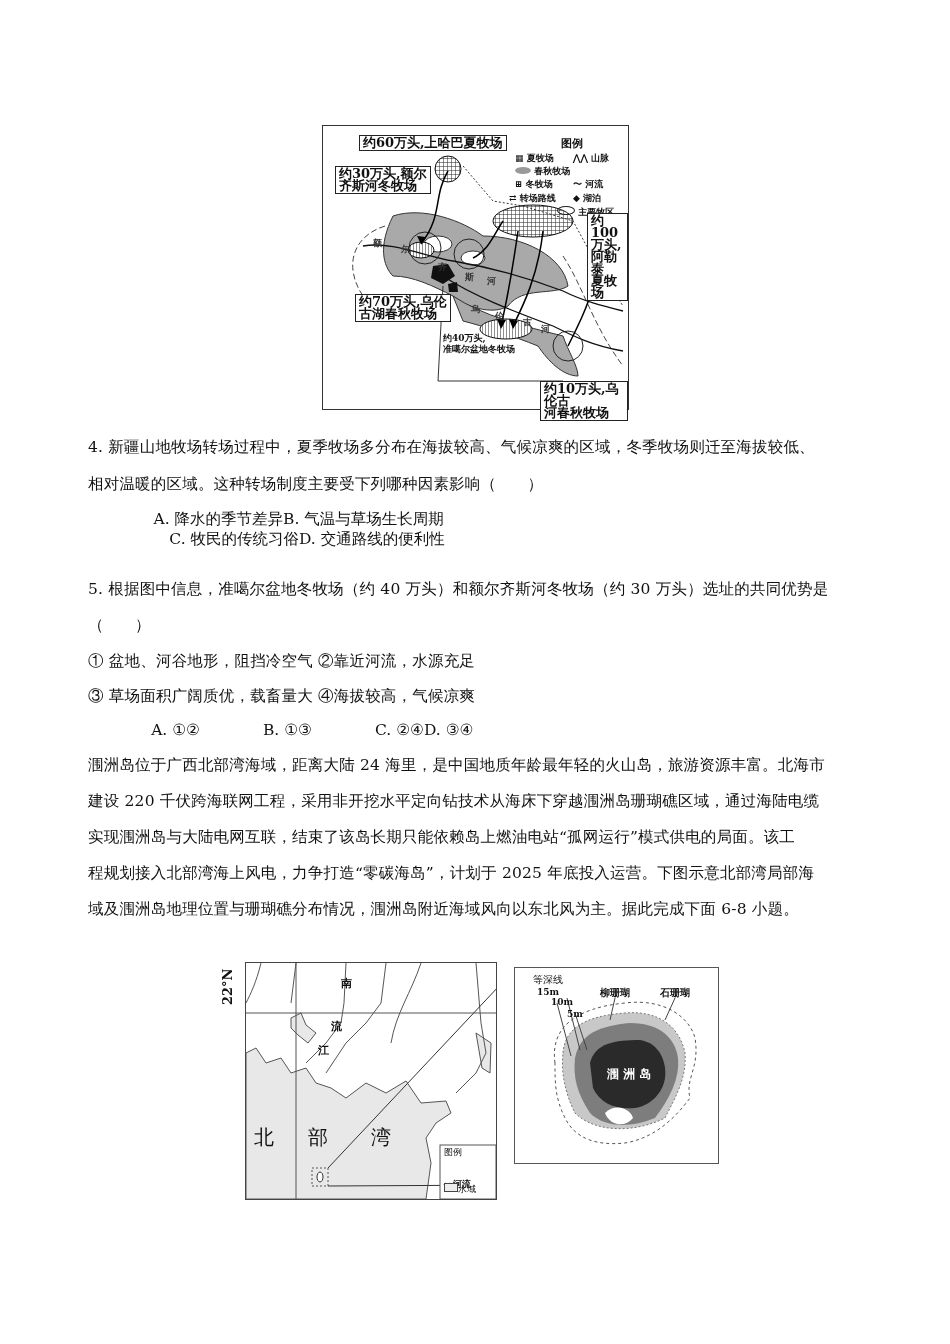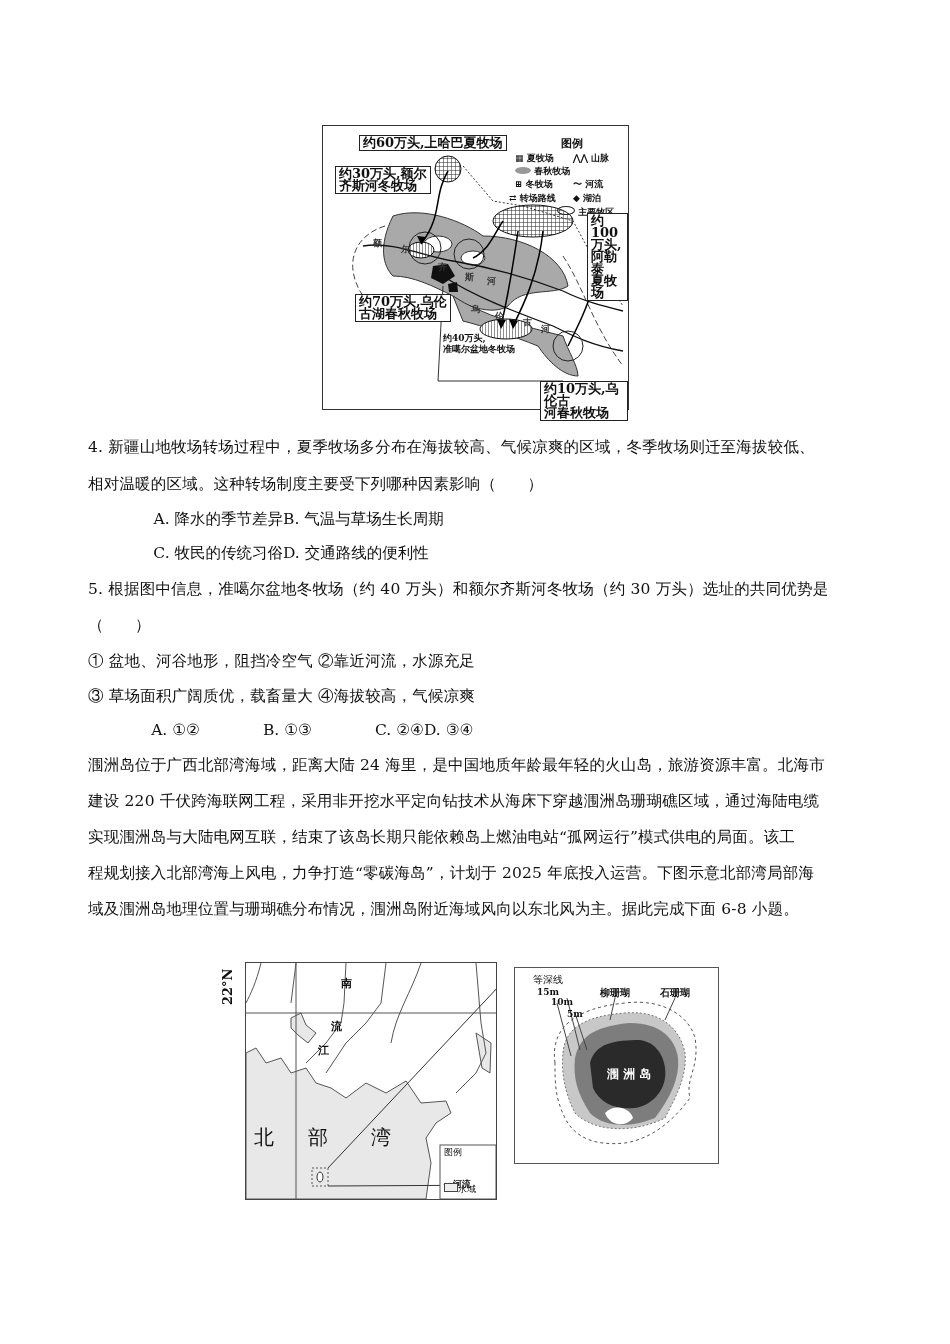--- a/index.html
+++ b/index.html
@@ -117,21 +117,21 @@
     <div class="lbl" style="left:172px;top:185px;color:#333;">伦</div>
     <div class="lbl" style="left:200px;top:191px;color:#333;">古</div>
     <div class="lbl" style="left:218px;top:198px;color:#333;">河</div>
   </div>
 
   <div class="line" style="top:437px;">4. 新疆山地牧场转场过程中，夏季牧场多分布在海拔较高、气候凉爽的区域，冬季牧场则迁至海拔较低、</div>
   <div class="line" style="top:474px;">相对温暖的区域。这种转场制度主要受下列哪种因素影响（　　）</div>
   <div class="opt-row" style="top:509px;">
     <span style="width:195px;">A.  降水的季节差异</span><span>B.  气温与草场生长周期</span>
   </div>
-  <div class="opt-row" style="top:543px;">
+  <div class="opt-row" style="top:529px;margin-left:16px;">
     <span style="width:195px;">C.  牧民的传统习俗</span><span>D.  交通路线的便利性</span>
   </div>
 
   <div class="line" style="top:579px;">5. 根据图中信息，准噶尔盆地冬牧场（约 40 万头）和额尔齐斯河冬牧场（约 30 万头）选址的共同优势是</div>
   <div class="line" style="top:615px;">（　　）</div>
   <div class="line" style="top:651px;">① 盆地、河谷地形，阻挡冷空气  ②靠近河流，水源充足</div>
   <div class="line" style="top:686px;">③ 草场面积广阔质优，载畜量大  ④海拔较高，气候凉爽</div>
   <div class="opt-row" style="top:720px;">
     <span style="width:112px;">A.  ①②</span><span style="width:112px;">B.  ①③</span><span style="width:112px;">C.  ②④</span><span>D.  ③④</span>
   </div>

